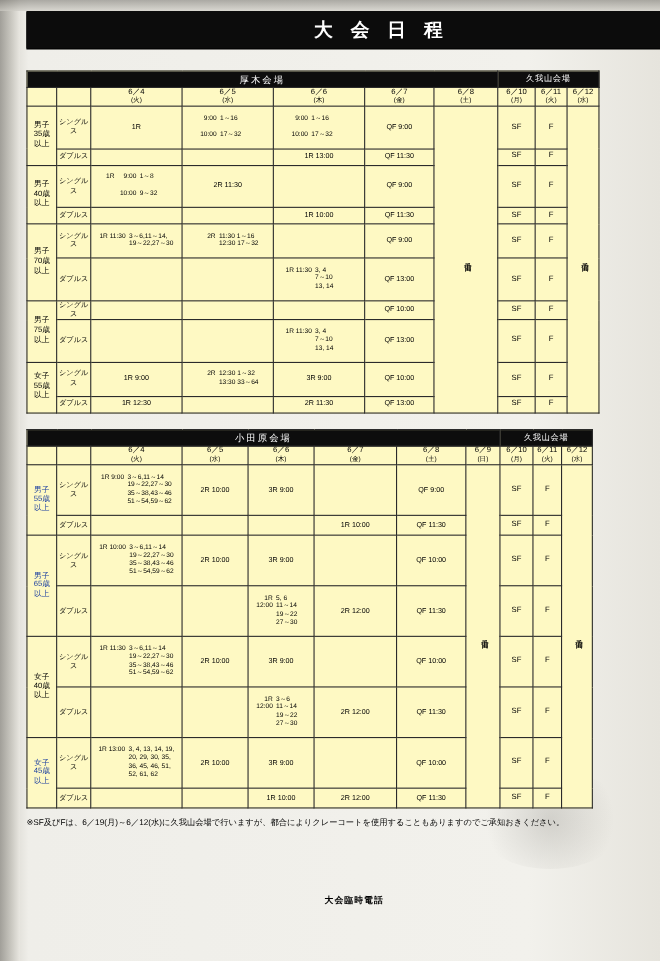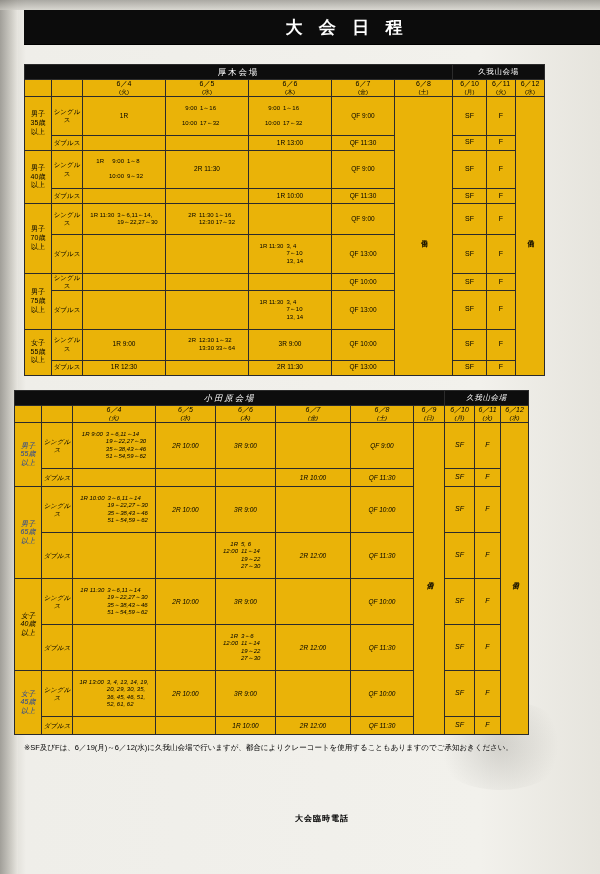--- a/index.html
+++ b/index.html
@@ -41,21 +41,21 @@
     padding-left:44px;
   }
   .title-banner .txt{transform:translateX(.17em);}
 
   
   .block{position:absolute;}
   table.sched{
     border-collapse:collapse;
     table-layout:fixed;
     font-size:6.5px;
-    background:#eab308;
+    background:#fef9c3;
   }
   table.sched td,table.sched th{
     border:1px solid #2b2b2b;
     padding:0;
     text-align:center;
     vertical-align:middle;
     line-height:1.25;
     font-weight:normal;
     height:14px;
   }
@@ -314,21 +314,21 @@
     <td></td>
     <td class="rnd">2R 11:30</td>
     <td class="rnd">QF 13:00</td>
     <td class="sf">SF</td>
     <td class="sf">F</td>
   </tr>
 </tbody>
     </table>
 </div>
 
-<div class="block" style="left:14px;top:390px;font-style:italic;">
+<div class="block" style="left:24px;top:390px;">
 <table class="sched">
   <colgroup>
     <col style="width:26px">
         <col style="width:30px">
     <col style="width:83px">
         <col style="width:60px">
         <col style="width:60px">
         <col style="width:75px">
         <col style="width:63px">
         <col style="width:31px">

